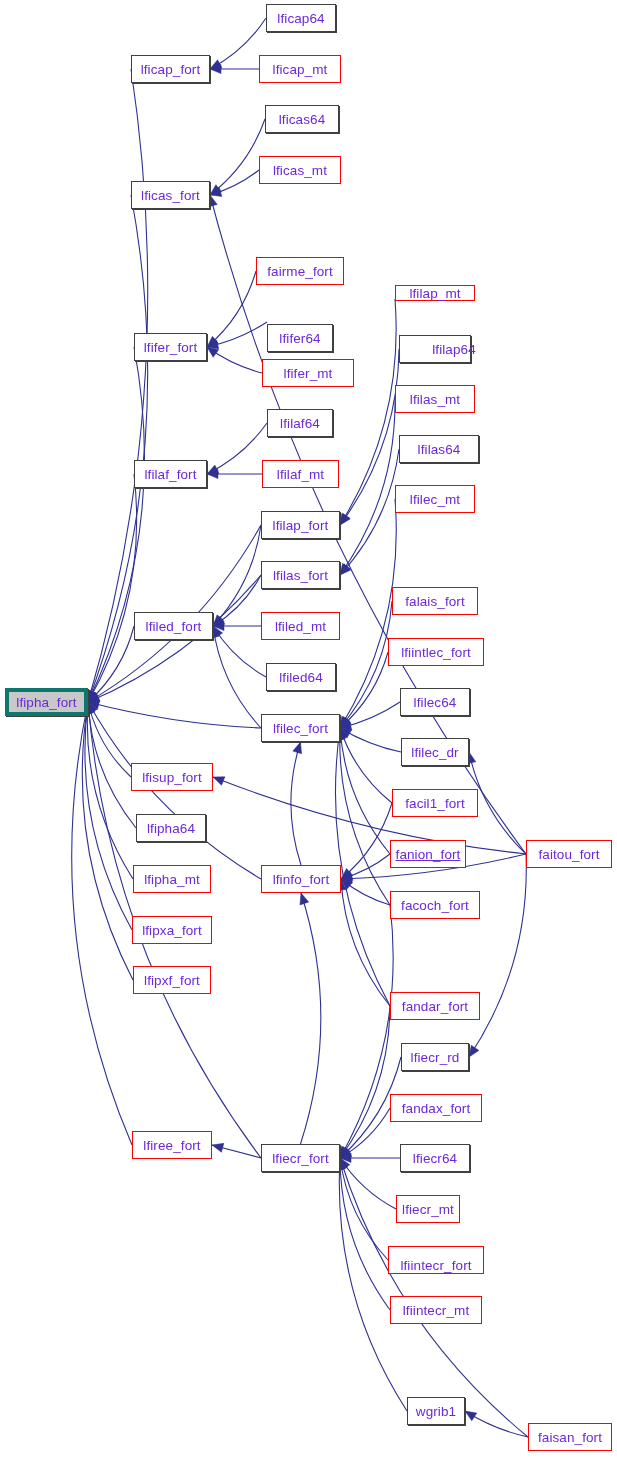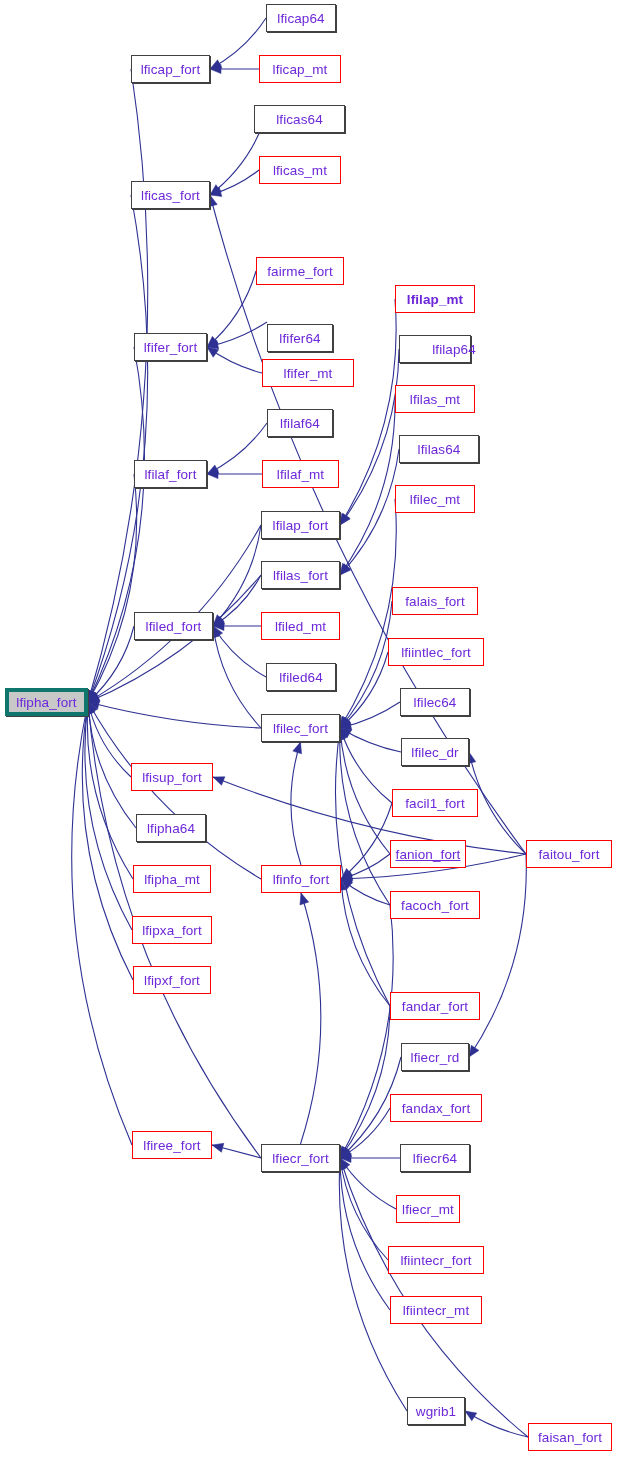--- a/index.html
+++ b/index.html
@@ -156,21 +156,21 @@
   <div id="node-layer">
       <div class="nodebox n-black" style="left: 266px; top: 4px; width: 70px; height: 28px;">
         <span>lficap64</span>
       </div>
       <div class="nodebox n-black" style="left: 131px; top: 55px; width: 79px; height: 28px;">
         <span>lficap_fort</span>
       </div>
       <div class="nodebox n-red" style="left: 259px; top: 55px; width: 82px; height: 28px;">
         <span>lficap_mt</span>
       </div>
-      <div class="nodebox n-black" style="left: 254px; top: 105px; width: 91px; height: 28px;">
+      <div class="nodebox n-black" style="left: 265px; top: 105px; width: 74px; height: 28px;">
         <span>lficas64</span>
       </div>
       <div class="nodebox n-red" style="left: 259px; top: 156px; width: 82px; height: 28px;">
         <span>lficas_mt</span>
       </div>
       <div class="nodebox n-black" style="left: 131px; top: 181px; width: 79px; height: 28px;">
         <span>lficas_fort</span>
       </div>
       <div class="nodebox n-red" style="left: 256px; top: 257px; width: 88px; height: 28px;">
         <span>fairme_fort</span>
@@ -228,21 +228,21 @@
       </div>
       <div class="nodebox n-red" style="left: 133px; top: 966px; width: 78px; height: 28px;">
         <span>lfipxf_fort</span>
       </div>
       <div class="nodebox n-red" style="left: 132px; top: 1131px; width: 80px; height: 28px;">
         <span>lfiree_fort</span>
       </div>
       <div class="nodebox n-black" style="left: 261px; top: 1144px; width: 79px; height: 28px;">
         <span>lfiecr_fort</span>
       </div>
-      <div class="nodebox n-red" style="left: 395px; top: 285px; width: 80px; height: 28px; font-weight: bold;">
+      <div class="nodebox n-red" style="left: 395px; top: 285px; width: 80px; height: 16px;">
         <span>lfilap_mt</span>
       </div>
       <div class="nodebox n-black" style="left: 399px; top: 335px; width: 72px; height: 28px; padding-left: 38px;">
         <span>lfilap64</span>
       </div>
       <div class="nodebox n-red" style="left: 395px; top: 385px; width: 80px; height: 28px;">
         <span>lfilas_mt</span>
       </div>
       <div class="nodebox n-black" style="left: 399px; top: 435px; width: 80px; height: 28px;">
         <span>lfilas64</span>
@@ -285,21 +285,21 @@
       </div>
       <div class="nodebox n-red" style="left: 390px; top: 1094px; width: 92px; height: 28px;">
         <span>fandax_fort</span>
       </div>
       <div class="nodebox n-black" style="left: 400px; top: 1144px; width: 70px; height: 28px;">
         <span>lfiecr64</span>
       </div>
       <div class="nodebox n-red" style="left: 396px; top: 1195px; width: 64px; height: 28px;">
         <span>lfiecr_mt</span>
       </div>
-      <div class="nodebox n-red" style="left: 388px; top: 1246px; width: 96px; height: 28px;">
+      <div class="nodebox n-red" style="left: 388px; top: 1246px; width: 96px; height: 28px; align-items: flex-end;">
         <span>lfiintecr_fort</span>
       </div>
       <div class="nodebox n-red" style="left: 390px; top: 1296px; width: 92px; height: 28px;">
         <span>lfiintecr_mt</span>
       </div>
       <div class="nodebox n-black" style="left: 407px; top: 1397px; width: 58px; height: 28px;">
         <span>wgrib1</span>
       </div>
       <div class="nodebox n-red" style="left: 528px; top: 1423px; width: 84px; height: 28px;">
         <span>faisan_fort</span>

